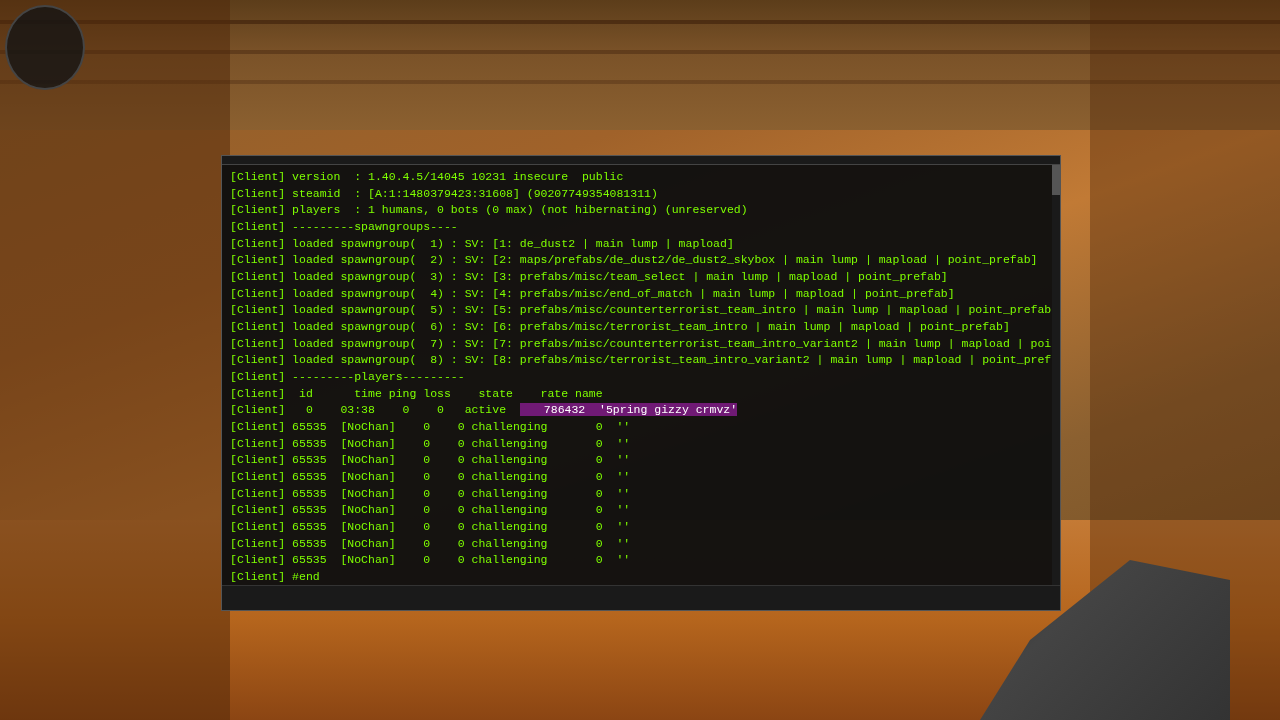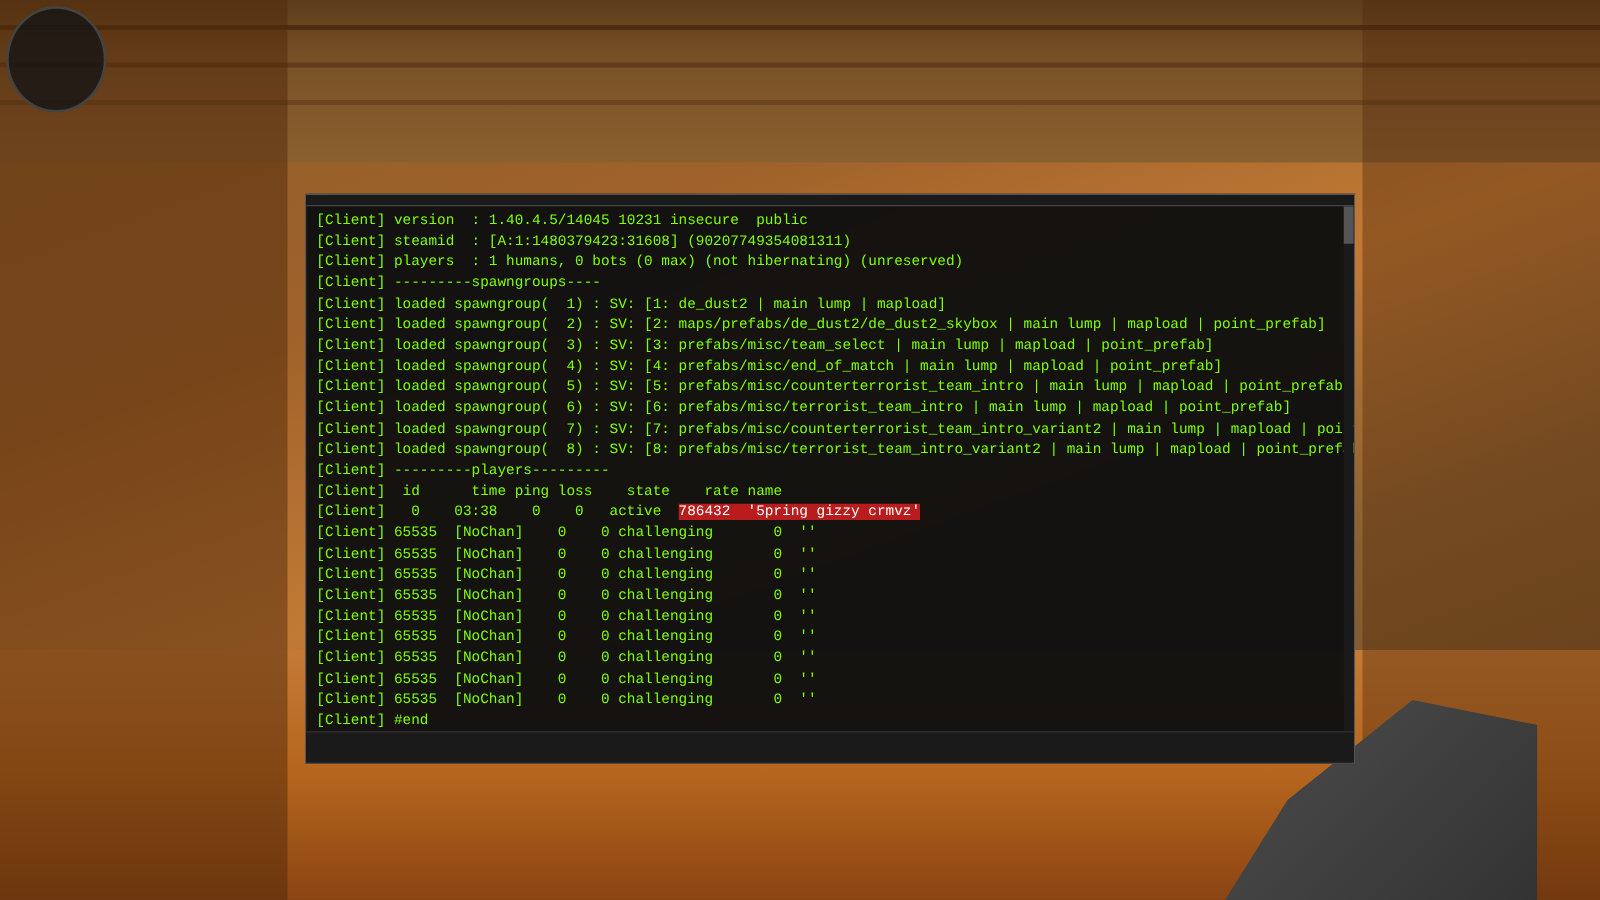--- a/index.html
+++ b/index.html
@@ -84,21 +84,21 @@
       top: 0; right: 0;
       width: 190px; height: 100%;
       background: rgba(80, 40, 10, 0.4);
       z-index: 2;
     }
 
     
     .console-window {
       position: absolute;
       top: 155px;
-      left: 244px;
+      left: 221px;
       width: 840px;
       background: rgba(15, 15, 15, 0.97);
       border: 1px solid #555;
       z-index: 20;
     }
 
     .console-titlebar {
       display: flex;
       align-items: center;
       justify-content: space-between;
@@ -134,22 +134,23 @@
 
     .console-text {
       font-family: 'Courier New', Courier, monospace;
       font-size: 11.5px;
       line-height: 1.45;
       color: #7fff00;
       white-space: pre;
     }
 
     .console-text .highlight {
-      background: #b91c1c;
+      background: #701a75;
       color: #fff;
+      padding-left: 24px;
     }
 
     
     .console-scrollbar {
       position: absolute;
       right: 0; top: 0;
       width: 8px;
       height: 100%;
       background: #1a1a1a;
     }

